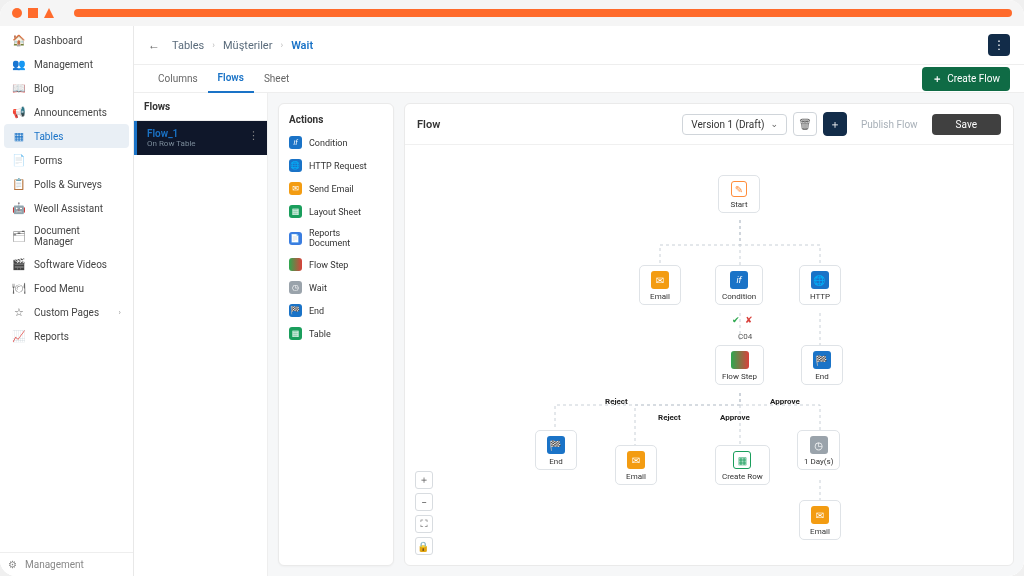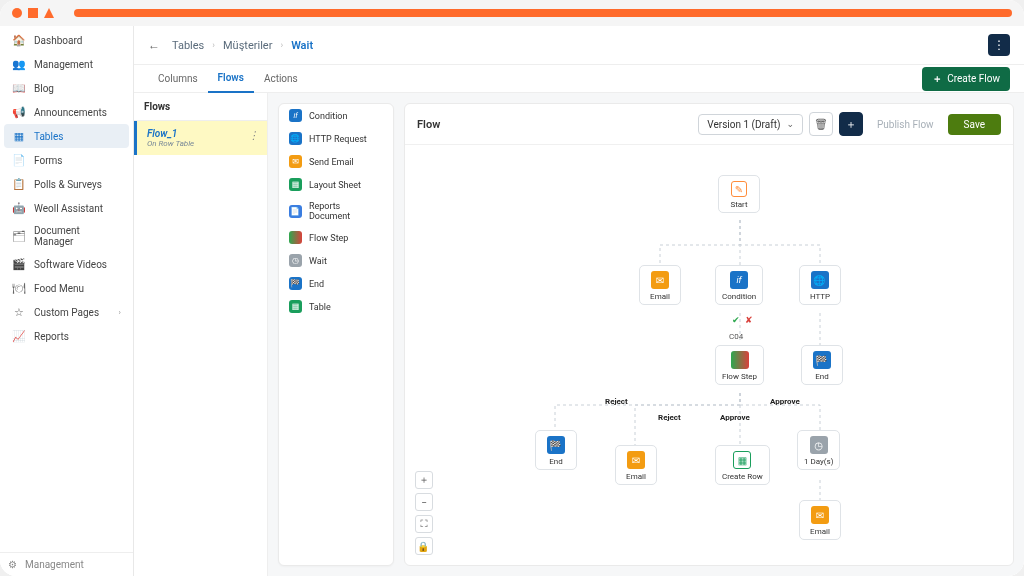--- a/index.html
+++ b/index.html
@@ -48,42 +48,42 @@
 .tab { padding: 8px 10px; color: #666; cursor: pointer; }
 .tab.active { color: #1a73c7; border-bottom: 2px solid #1a73c7; font-weight: 600; }
 .create-btn { margin-left: auto; background: #0f6b45; color: #fff; padding: 5px 10px; border-radius: 4px; font-size: 10px; display: flex; align-items: center; gap: 5px; cursor: pointer; }
 .create-btn .plus { font-weight: bold; }
 
 .workspace { flex: 1; display: flex; min-height: 0; }
 
 
 .flows-panel { width: 134px; background: #fff; border-right: 1px solid #eee; }
 .panel-header { padding: 8px 10px; font-size: 10px; font-weight: 700; color: #333; border-bottom: 1px solid #eee; }
-.flow-item { padding: 7px 10px; border-left: 3px solid #1a73c7; background: #fef9c3; position: relative; font-style: italic; }
+.flow-item { padding: 7px 10px; border-left: 3px solid #1a73c7; background: #0f172a; position: relative; }
 .flow-item .flow-name { font-size: 10px; color: #1a73c7; font-weight: 600; }
 .flow-item .flow-sub { font-size: 8px; color: #7a8a99; }
 .flow-item .dots { position: absolute; right: 8px; top: 8px; color: #888; font-size: 11px; }
 
 
 .actions-panel { width: 116px; background: #fff; border-radius: 6px; margin: 10px 0 10px 10px; border: 1px solid #eaeaea; box-shadow: 0 1px 2px rgba(0,0,0,0.03); overflow: hidden; }
 .actions-panel .panel-header { border-bottom: none; padding: 10px 10px 6px; }
 .action-item { display: flex; align-items: center; gap: 7px; padding: 5px 10px; font-size: 9px; color: #333; cursor: grab; }
 .action-item .aicon { width: 13px; height: 13px; border-radius: 3px; display: inline-flex; align-items: center; justify-content: center; font-size: 8px; color: #fff; }
 
 
 .canvas-wrap { flex: 1; background: #fff; border-radius: 6px; margin: 10px; border: 1px solid #eaeaea; min-width: 0; display: flex; flex-direction: column; position: relative; }
 .canvas-top { display: flex; align-items: center; justify-content: space-between; padding: 8px 12px; border-bottom: 1px solid #f0f0f0; }
 .canvas-title { font-size: 11px; font-weight: 600; color: #333; }
 .canvas-actions { display: flex; align-items: center; gap: 6px; font-size: 10px; }
 .ver-select { display: flex; align-items: center; gap: 6px; border: 1px solid #d0d5da; border-radius: 4px; padding: 4px 8px; color: #333; cursor: pointer; }
 .ver-select .vchev { color: #666; font-size: 9px; }
 .icon-btn { width: 24px; height: 24px; border: 1px solid #d0d5da; border-radius: 4px; display: flex; align-items: center; justify-content: center; color: #555; cursor: pointer; font-size: 11px; }
 .icon-btn.primary { background: #122c49; color: #fff; border-color: #122c49; }
 .pub-btn { color: #a8b0b8; padding: 4px 8px; cursor: not-allowed; }
-.save-btn { background: #4d7c0f; color: #fff; padding: 5px 16px; border-radius: 4px; cursor: pointer; }
+.save-btn { background: #404040; color: #fff; padding: 5px 24px; border-radius: 4px; cursor: pointer; }
 
 .canvas { flex: 1; position: relative; overflow: hidden; }
 
 .node { position: absolute; background: #fff; border: 1px solid #dfe3e7; border-radius: 5px; padding: 5px 6px 3px; display: flex; flex-direction: column; align-items: center; font-size: 8px; color: #333; min-width: 42px; }
 .node .nicon { width: 18px; height: 18px; border-radius: 3px; margin-bottom: 3px; display: flex; align-items: center; justify-content: center; font-size: 10px; }
 .node.start .nicon { border: 1.5px solid #ff8c3a; width: 16px; height: 16px; color: #ff8c3a; }
 
 .edge-label { position: absolute; font-size: 8px; font-weight: 700; color: #222; }
 
 .zoom-ctrl { position: absolute; left: 10px; bottom: 10px; display: flex; flex-direction: column; gap: 4px; }
@@ -181,38 +181,39 @@
           <span class="crumb">Müşteriler</span>
           <span class="sep">›</span>
           <span class="crumb active">Wait</span>
         </div>
         <div class="menu-btn">⋮</div>
       </div>
 
       <div class="tabbar">
         <div class="tab">Columns</div>
         <div class="tab active">Flows</div>
-        <div class="tab">Actions</div>
+        <div class="tab">Sheet</div>
         <div class="create-btn">
             <span class="plus">＋</span>
             <span>Create Flow</span>
           </div>
       </div>
 
       <div class="workspace">
         <div class="flows-panel">
           <div class="panel-header">Flows</div>
           <div class="flow-item">
             <div class="flow-name">Flow_1</div>
             <div class="flow-sub">On Row Table</div>
             <div class="dots">⋮</div>
           </div>
         </div>
 
         <div class="actions-panel">
+          <div class="panel-header">Actions</div>
           <div class="action-item">
               <span class="aicon" style="background:#1a73c7;font-size:7px;font-style:italic;">if</span>
               <span>Condition</span>
             </div>
           <div class="action-item">
               <span class="aicon" style="background:#1a73c7;">🌐</span>
               <span>HTTP Request</span>
             </div>
           <div class="action-item">
               <span class="aicon" style="background:#f39c12;">✉</span>
@@ -287,21 +288,21 @@
               <span>Condition</span>
             </div>
             <div class="node" style="left:394px; top:120px;">
               <div class="nicon" style="background:#1a73c7;color:#fff">🌐</div>
               <span>HTTP</span>
             </div>
 
             <span class="tick green" style="left:327px; top:170px;">✔</span>
             <span class="tick red" style="left:340px; top:170px;">✘</span>
 
-            <div class="edge-label" style="left:324px; top:187px; font-weight: 400; color:#555;">C04</div>
+            <div class="edge-label" style="left:333px; top:187px; font-weight: 400; color:#555;">C04</div>
 
             <div class="node" style="left:310px; top:200px;">
               <div class="nicon" style="background:linear-gradient(90deg,#2ea84f,#d9413b);"></div>
               <span>Flow Step</span>
             </div>
 
             <div class="node" style="left:396px; top:200px;">
               <div class="nicon" style="background:#1a73c7;color:#fff">🏁</div>
               <span>End</span>
             </div>

